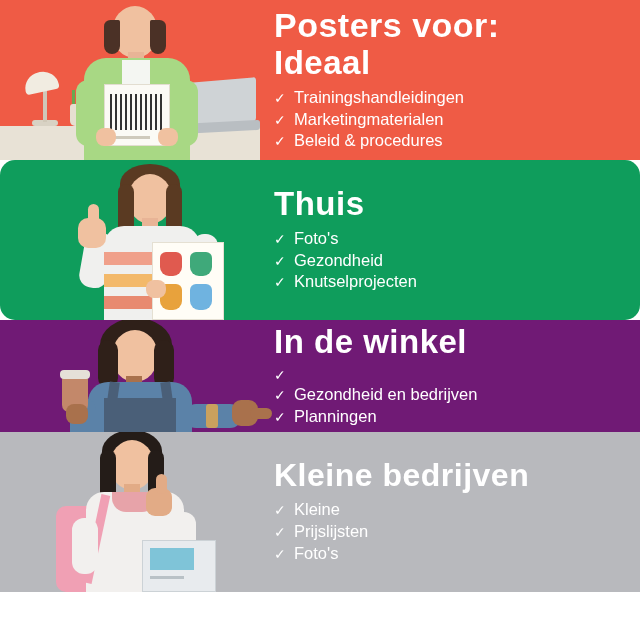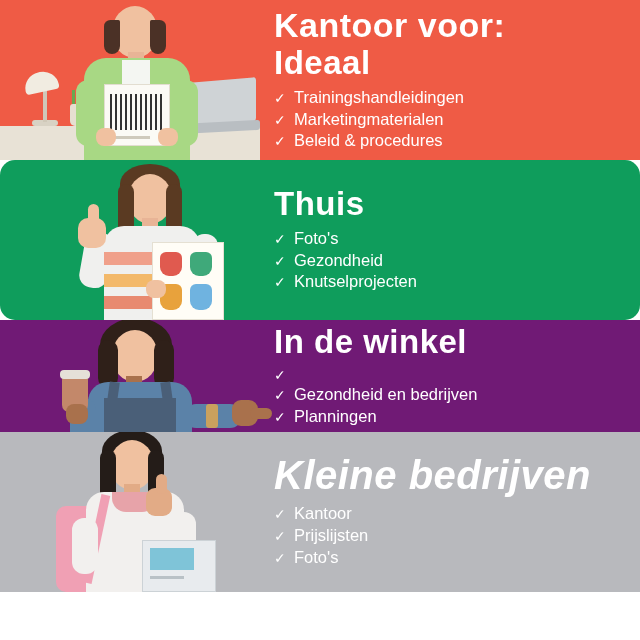--- a/index.html
+++ b/index.html
@@ -48,21 +48,21 @@
     font-weight: bold;
     letter-spacing: 0.5px;
     line-height: 1;
     margin-bottom: 8px;
   }
   .heading-top {
     font-size: 34px;
     margin-bottom: 4px;
   }
   .heading-main { font-size: 33px; }
-  .band-4 .heading-main { font-size: 40px; font-style: italic; }
+  .band-4 .heading-main { font-size: 32px; }
 
   ul.items { list-style: none; }
   ul.items li {
     color: #ffffff;
     font-size: 16.5px;
     line-height: 1.32;
     display: flex;
     align-items: baseline;
     white-space: nowrap;
   }
@@ -194,21 +194,21 @@
       <div class="fig b1-armR"></div>
       <div class="fig b1-body"></div>
       <div class="fig b1-shirt-inner"></div>
       <div class="fig b1-paper"></div>
       <div class="fig b1-barcode"></div>
       <div class="fig b1-paper-line"></div>
       <div class="fig b1-handL"></div>
       <div class="fig b1-handR"></div>
     </div>
     <div class="content">
-      <div class="heading heading-top">Kantoor voor:</div>
+      <div class="heading heading-top">Posters voor:</div>
       <div class="heading heading-main">Ideaal</div>
       <ul class="items">
         <li>
             <span class="check">✓</span>
             <span>Trainingshandleidingen</span>
           </li>
         <li>
             <span class="check">✓</span>
             <span>Marketingmaterialen</span>
           </li>
@@ -316,21 +316,21 @@
       <div class="fig b4-thumb"></div>
       <div class="fig b4-bag"></div>
       <div class="fig b4-bag-label"></div>
       <div class="fig b4-bag-line"></div>
     </div>
     <div class="content">
       <div class="heading heading-main">Kleine bedrijven</div>
       <ul class="items">
         <li>
             <span class="check">✓</span>
-            <span>Kantoor</span>
+            <span>Kleine</span>
           </li>
         <li>
             <span class="check">✓</span>
             <span>Prijslijsten</span>
           </li>
         <li>
             <span class="check">✓</span>
             <span>Foto's</span>
           </li>
       </ul>

